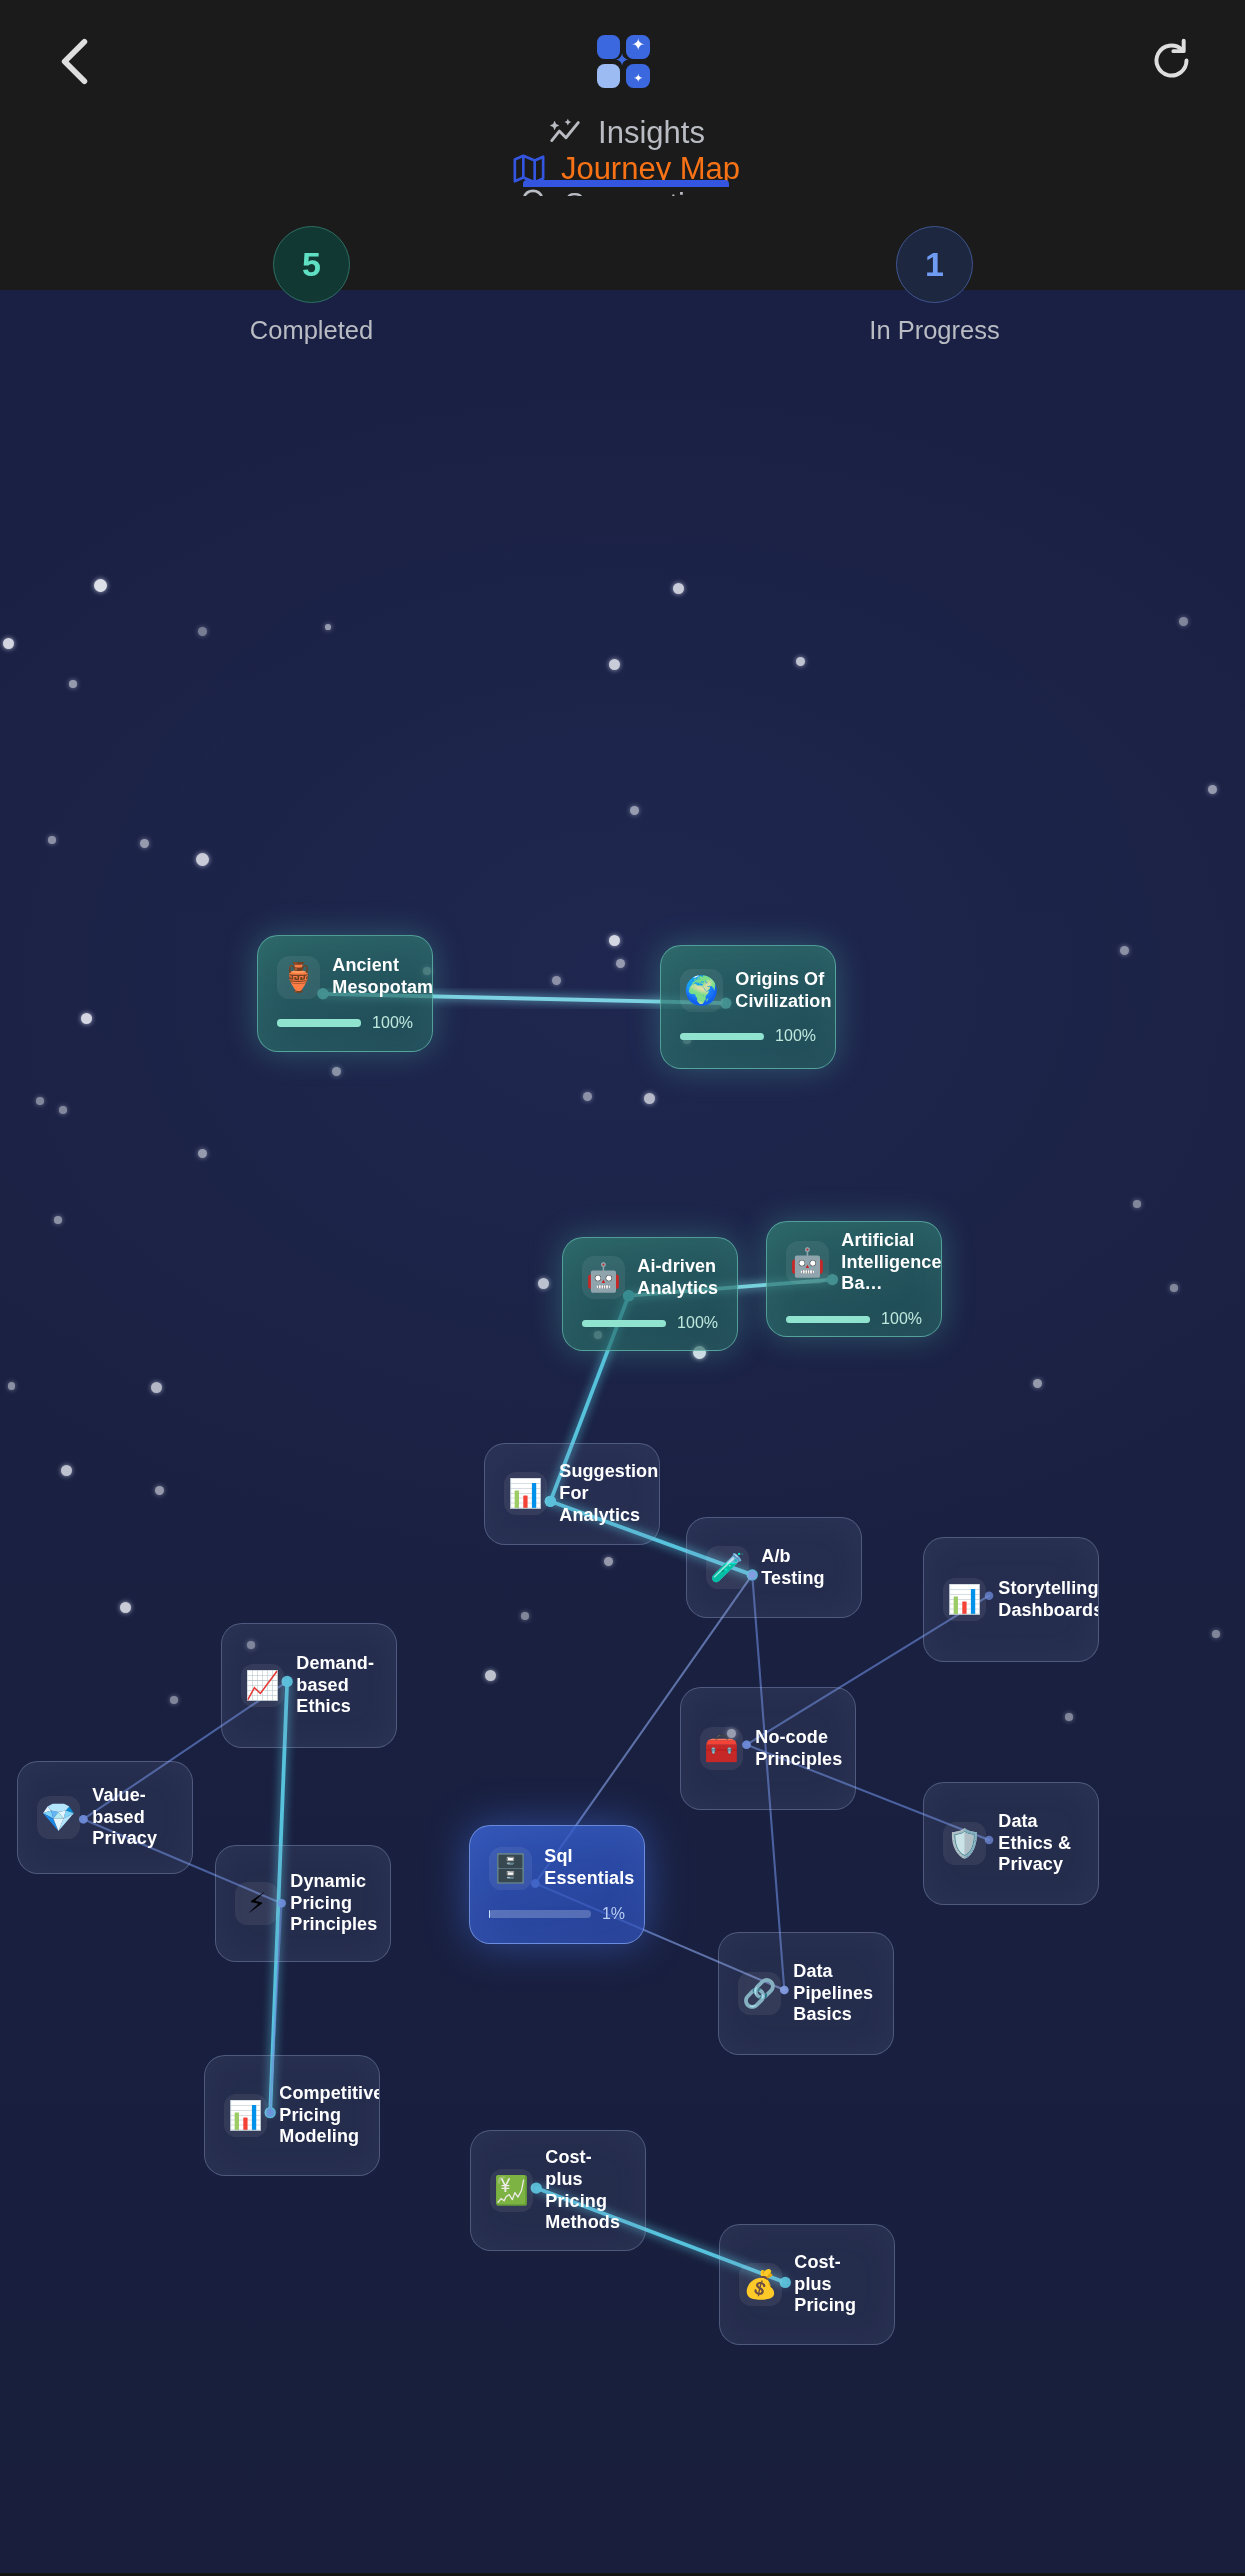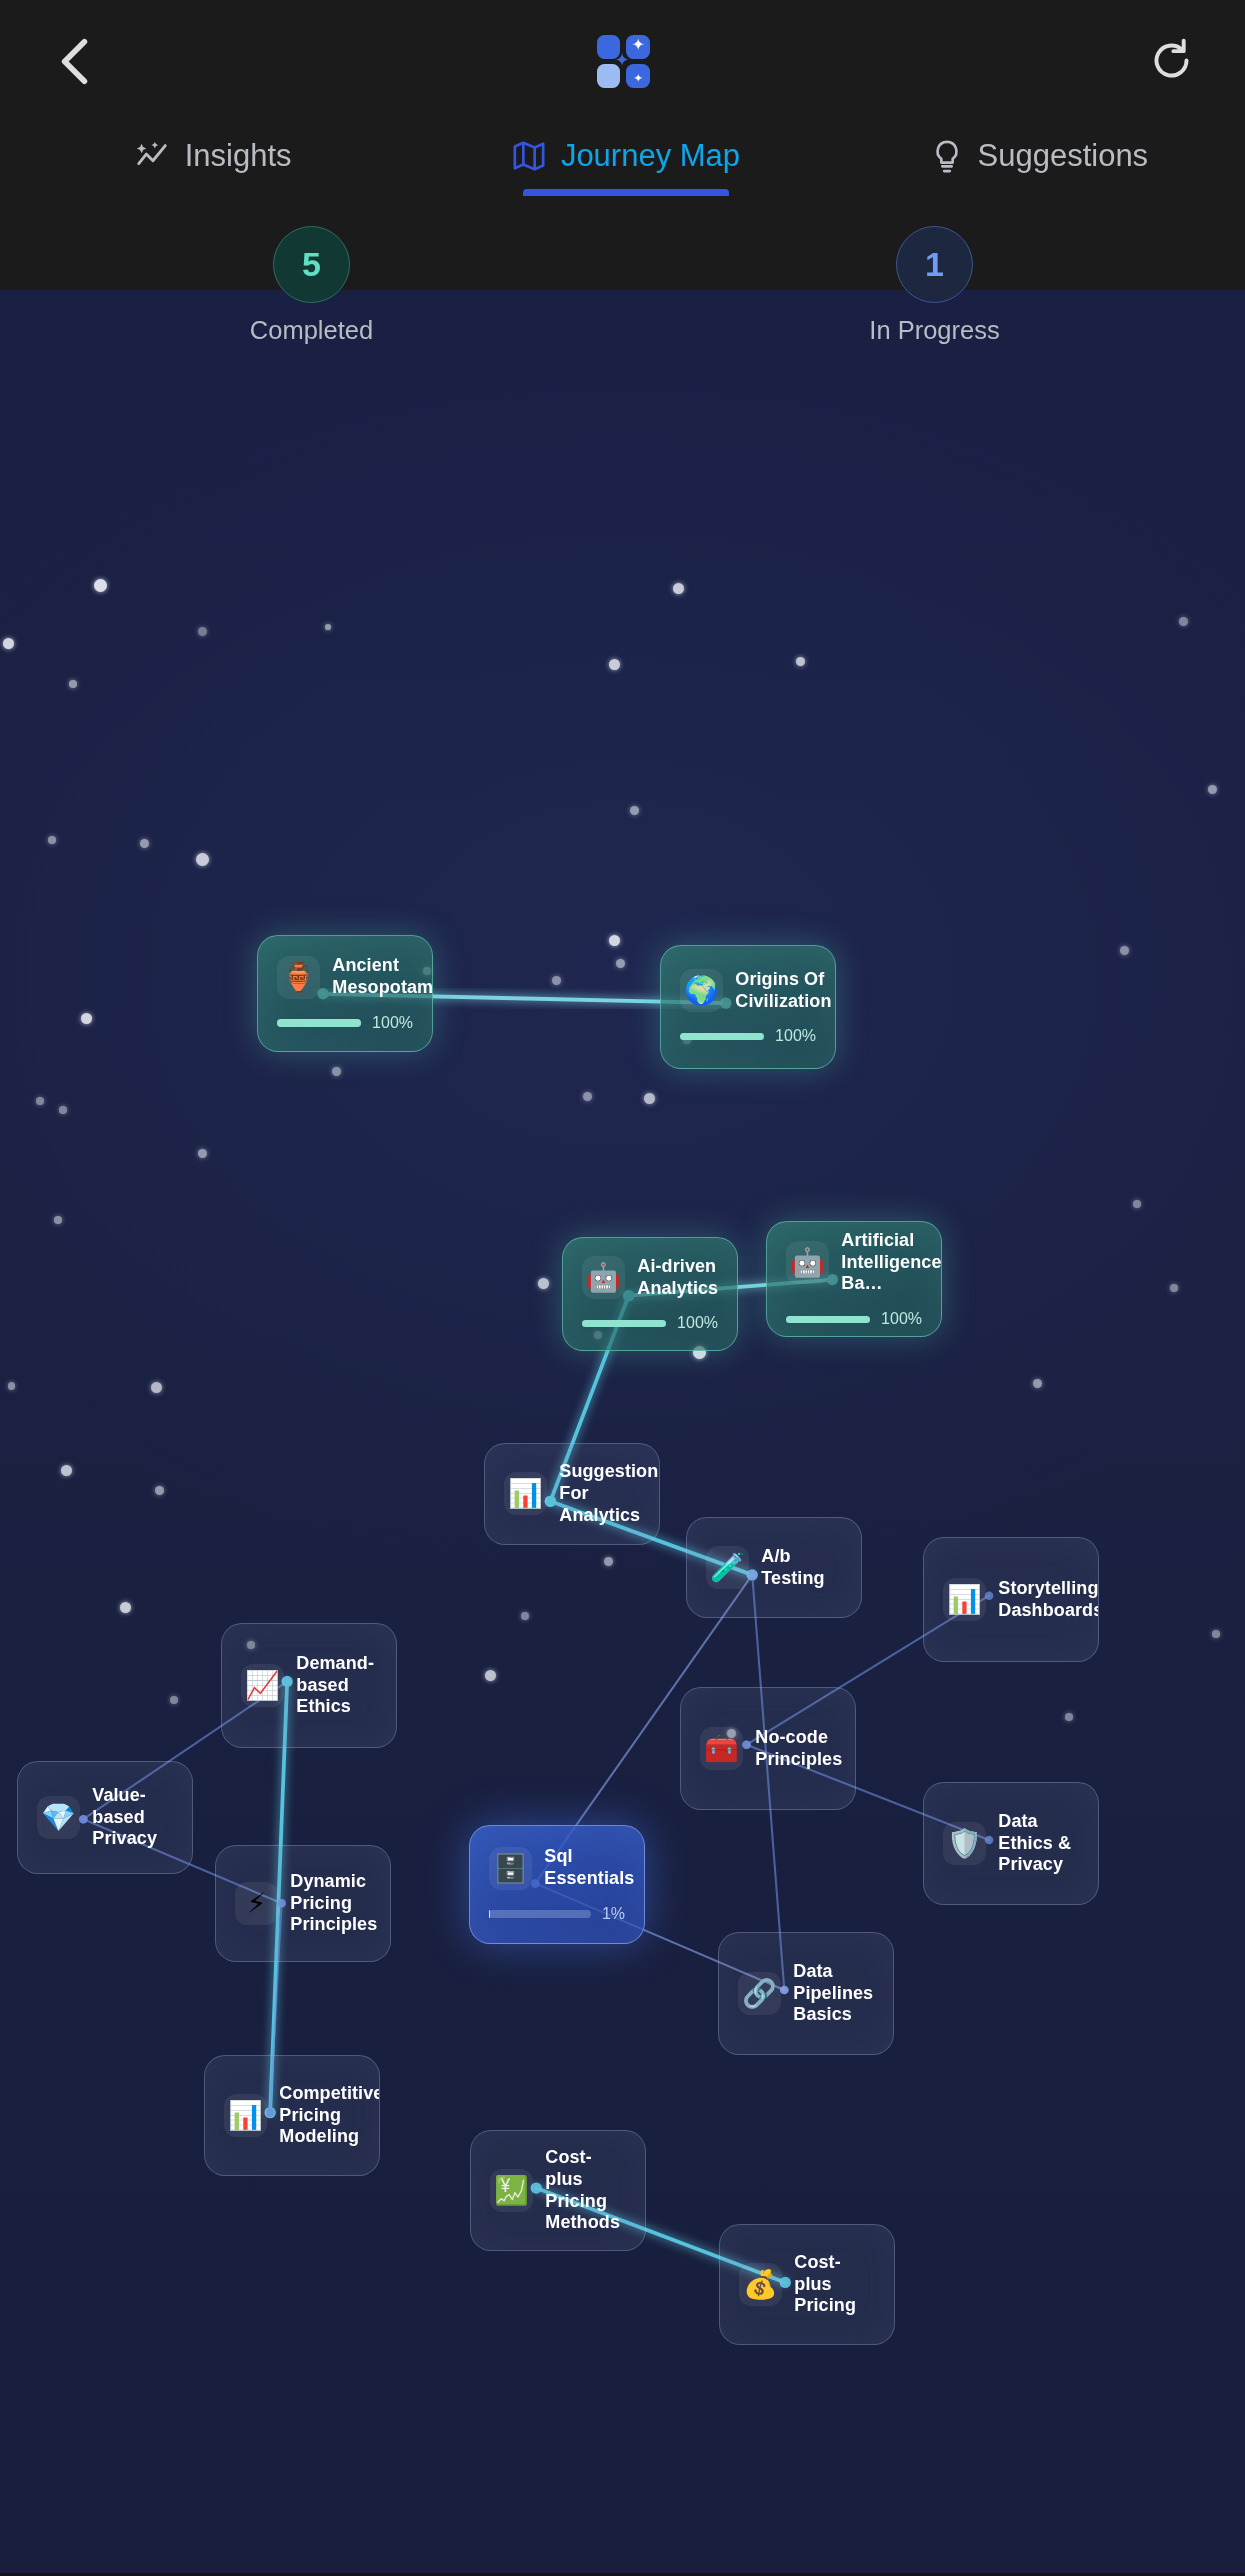--- a/index.html
+++ b/index.html
@@ -48,28 +48,28 @@
   .title .accent { color: #3b68de; }
   .title .accent2 { color: #6f9bf2; }
   .refresh-btn {
     width: 60px; height: 60px; display: flex; align-items: center; justify-content: center;
     cursor: pointer; flex: 0 0 auto;
   }
 
   
   .tabs {
     position: absolute; top: 115px; left: 6px; right: 0; height: 81px;
-    display: flex; align-items: center;
+    display: flex; align-items: center; flex-direction: column;
   }
   .tab {
     flex: 1 1 0; display: flex; align-items: center; justify-content: center; gap: 15px;
     height: 81px; position: relative; cursor: pointer;
   }
   .tab-label { font-size: 31px; color: #b9bcc2; white-space: nowrap; }
-  .tab.active .tab-label { color: #0ea5e9; }
+  .tab.active .tab-label { color: #f97316; }
   .tab .tab-icon { display: flex; align-items: center; }
   .tab-underline {
     position: absolute; bottom: 0; left: 50%; transform: translateX(-50%);
     width: 206px; height: 7.5px; background: #3355e0; border-radius: 3.8px 3.8px 0 0;
   }
   .tabs-rule { position: absolute; top: 194px; left: 0; right: 0; height: 1.9px; background: #ffffff; }
 
   
   .stats {
     position: relative; height: 94px; background: #1b1b1b;

